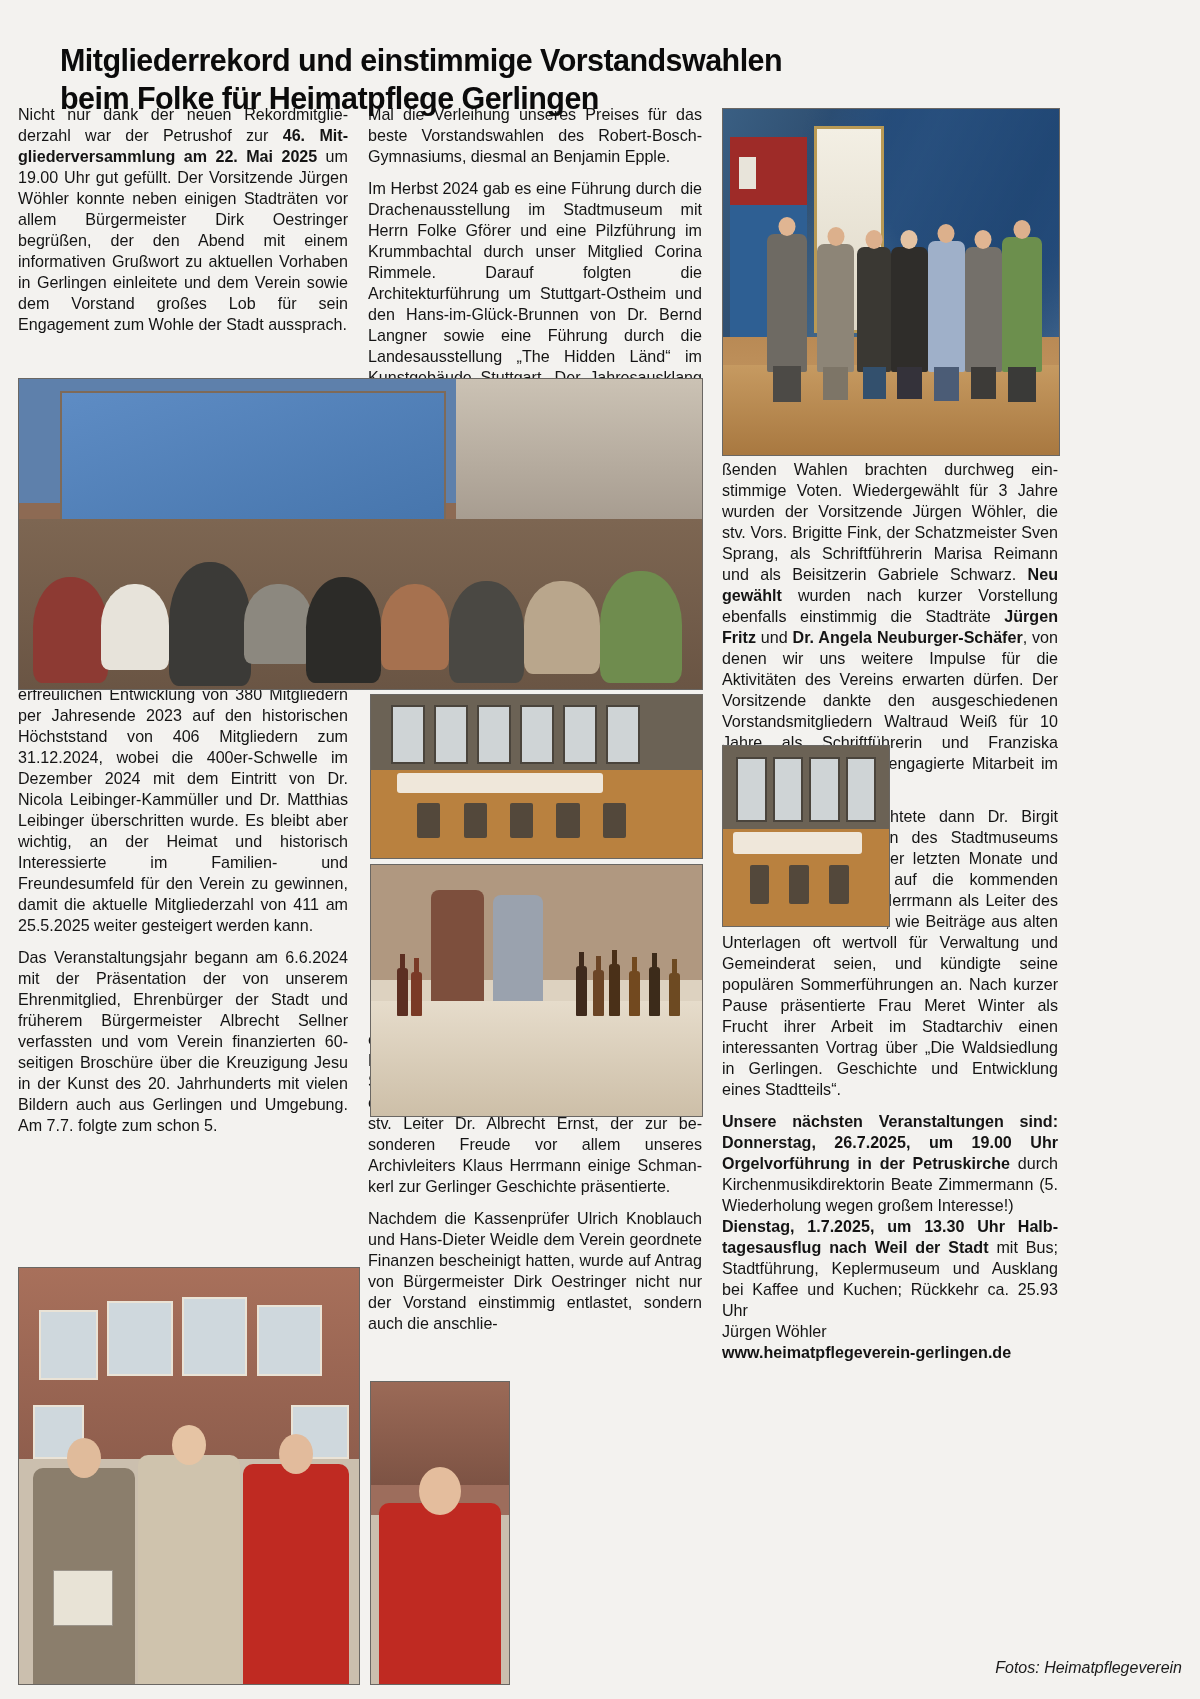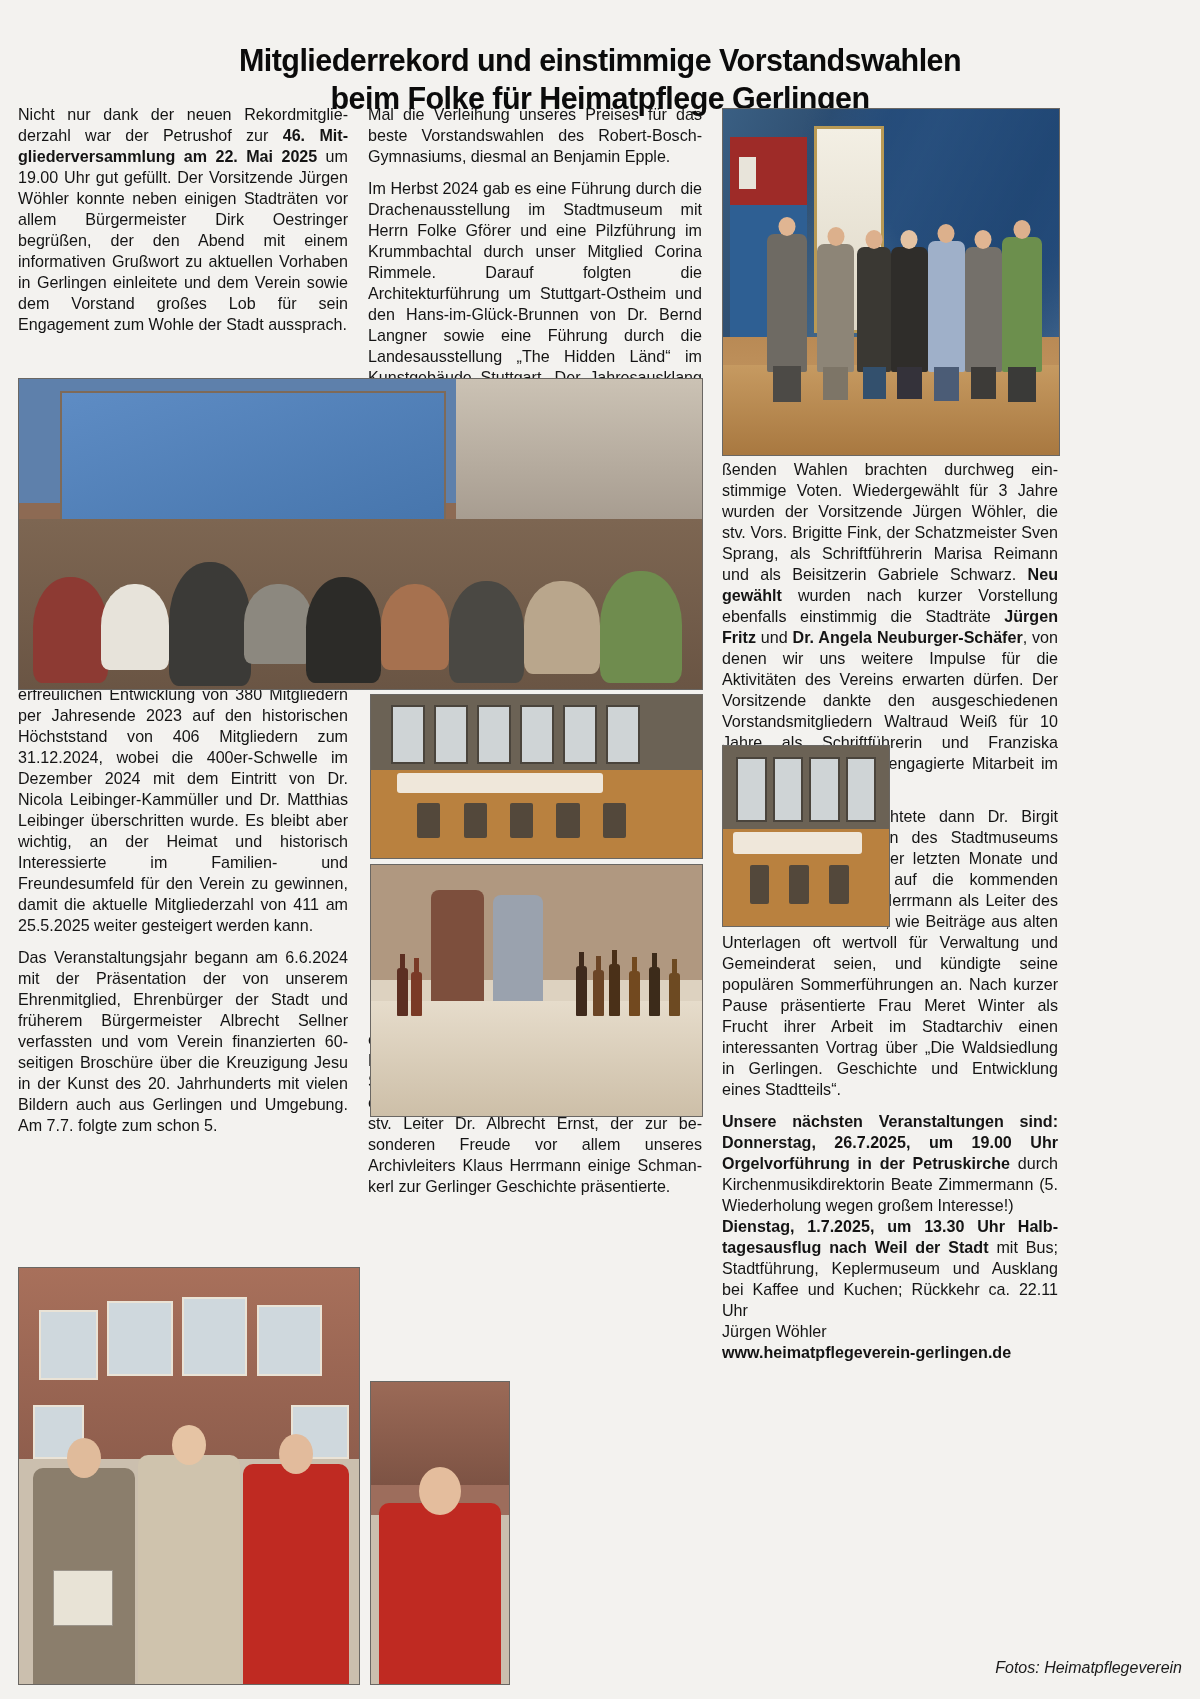--- a/index.html
+++ b/index.html
@@ -16,21 +16,20 @@
     position:relative;
     width:1200px;height:1699px;
     padding:0;
     box-sizing:border-box;
     background:#f3f2ef;
   }
   
   .headline{
     position:absolute;
     left:60px; top:22px; width:1080px;
-    text-align:center;
     font-weight:bold;
     font-size:30.5px;
     line-height:1.22;
     letter-spacing:-0.55px;
     font-stretch:condensed;
     color:#0b0b0b;
   }
   .headline span{display:block;}
 
   
@@ -147,28 +146,29 @@
     <p>
       <span style="float:left;width:0;height:275px"></span>
       <span>Im Herbst 2024 gab es eine Führung durch die Drachenausstellung im Stadtmuseum mit Herrn Folke Gförer und eine Pilzfüh­rung im Krummbachtal durch unser Mit­glied Corina Rimmele. Darauf folgten die Architekturführung um Stuttgart-Ostheim und den Hans-im-Glück-Brunnen von Dr. Bernd Langner sowie eine Führung durch die Landesausstellung „The Hidden Länd“ im Kunstgebäude Stuttgart. Der Jahresausklang im voll­besetzten Petrushof brachte Verkostungen einer Vielzahl von Weinen der Gerlinger Weinbaubetriebe Schopf und Volz, begleitet durch ei­nen Vortrag von Jürgen Wöh­ler über Weinbewertungen und -prämierungen.</span>
     </p>
     <p>Das Jahr 2025 startete mit der Führung durch die Ad­ventskalender-Ausstellung im Stadtmuseum von Dr. Fritz Fischer, gefolgt von</p>
     <div style="height:430px"></div>
     <p>
       <span style="float:right;width:0;height:95px"></span>
       <span>einem Vortrag mit Bildern unseres Mit­glieds Fritz Ludmann über „Gerlingen und die Solitude-Rennen“. Im März 2025 beka­men wir eine Führung im Hauptstaatsar­chiv durch den stv. Leiter Dr. Albrecht Ernst, der zur be­sonderen Freude vor allem unseres Archivleiters Klaus Herrmann einige Schman­kerl zur Gerlinger Geschichte präsentierte.</span>
     </p>
+    <p>Nachdem die Kassenprüfer Ulrich Knoblauch und Hans-Dieter Weidle dem Verein geordnete Finanzen beschei­nigt hatten, wurde auf An­trag von Bürgermeister Dirk Oestringer nicht nur der Vor­stand einstimmig entlastet, sondern auch die anschlie-</p>
   </div>
 
   <div class="col" id="col-right">
     <div style="height:355px"></div>
     <p><span>ßenden Wahlen brachten durchweg ein­stimmige Voten. Wiedergewählt für 3 Jahre wurden der Vorsitzende Jürgen Wöhler, die stv. Vors. Brigitte Fink, der Schatzmeister Sven Sprang, als Schriftführerin Marisa Rei­mann und als Beisitzerin Gabriele Schwarz. </span><b>Neu gewählt</b><span> wurden nach kurzer Vorstel­lung ebenfalls einstimmig die Stadträte </span><b>Jürgen Fritz</b><span> und </span><b>Dr. Angela Neuburger-Schäfer</b><span>, von denen wir uns weitere Im­pulse für die Aktivitäten des Vereins erwarten dürfen. Der Vorsitzende dankte den aus­geschiedenen Vorstandsmit­gliedern Waltraud Weiß für 10 Jahre als Schriftführerin und Franziska Wisotzki für 15 Jahre engagierte Mitarbeit im Vorstand.</span></p>
     <p>Traditionsgemäß berichtete dann Dr. Birgit Knolmayer als Leiterin des Stadtmuseums über das Programm der letz­ten Monate und gab einen Ausblick auf die kommenden Ausstellungen. Klaus Herr­mann als Leiter des Stadt­archivs schilderte, wie Bei­träge aus alten Unterlagen oft wertvoll für Verwaltung und Gemeinderat seien, und kündigte seine populären Sommerführungen an. Nach kurzer Pause präsentierte Frau Meret Winter als Frucht ihrer Arbeit im Stadtarchiv einen interessanten Vortrag über „Die Waldsiedlung in Gerlingen. Ge­schichte und Entwicklung eines Stadtteils“.</p>
     <p class="tight"><b>Unsere nächsten Veranstaltungen sind: Donnerstag, 26.7.2025, um 19.00 Uhr Orgelvorführung in der Petruskirche</b><span> durch Kirchenmusikdirektorin Beate Zim­mermann (5. Wiederholung wegen gro­ßem Interesse!)</span></p>
-    <p class="tight"><b>Dienstag, 1.7.2025, um 13.30 Uhr Halb­tagesausflug nach Weil der Stadt</b><span> mit Bus; Stadtführung, Keplermuseum und Ausklang bei Kaffee und Kuchen; Rückkehr ca. 22.11 Uhr</span></p>
+    <p class="tight"><b>Dienstag, 1.7.2025, um 13.30 Uhr Halb­tagesausflug nach Weil der Stadt</b><span> mit Bus; Stadtführung, Keplermuseum und Ausklang bei Kaffee und Kuchen; Rückkehr ca. 25.93 Uhr</span></p>
     <p class="tight">Jürgen Wöhler</p>
     <p><b>www.heimatpflegeverein-gerlingen.de</b></p>
   </div>
 
   <div class="photo p-group" style="left:722px; top:108px; width:338px; height:348px;">
     <div class="ph-inner">
       <div class="wall"></div>
       <div class="door"></div>
       <div class="banner"></div>
       <div class="floor"></div>

